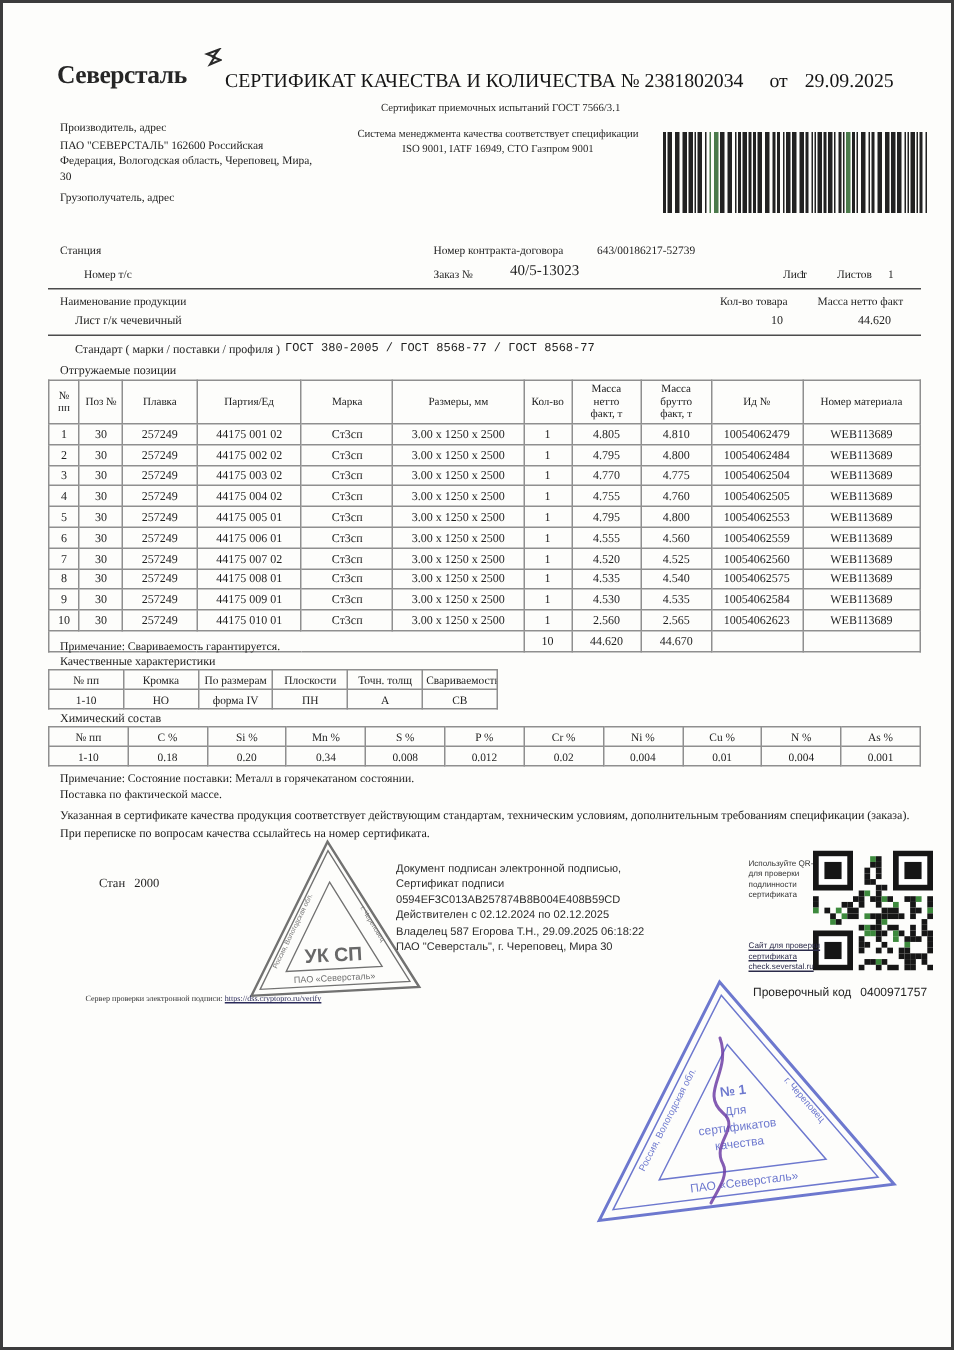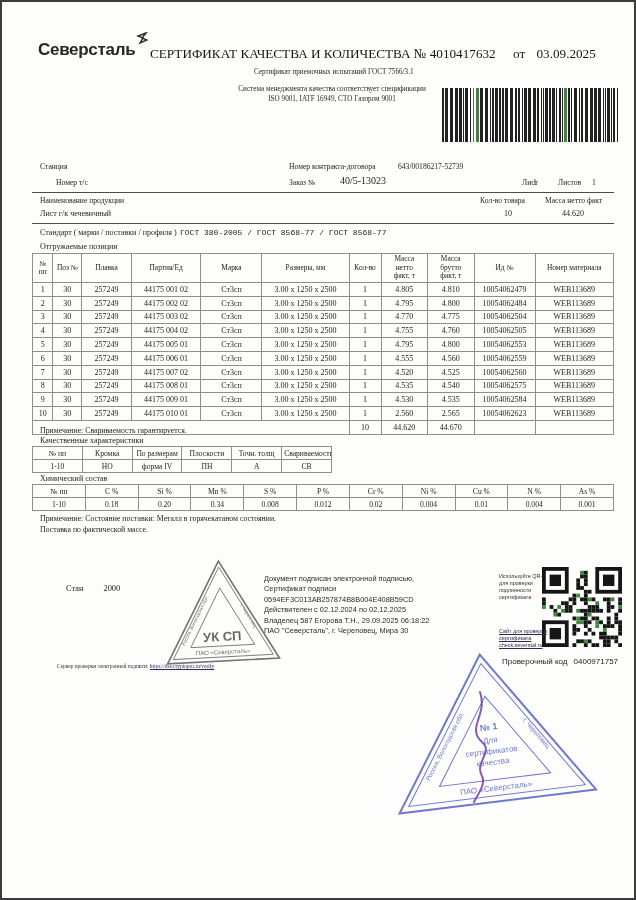--- a/index.html
+++ b/index.html
@@ -1,53 +1,53 @@
 <!DOCTYPE html>
 <html lang="ru"><head>
 <meta charset="utf-8">
 <style>
   html,body{margin:0;padding:0;background:#e8e8e8;}
   .page{position:relative;width:636px;height:900px;background:#fdfdfb;box-sizing:border-box;
         border:2px solid #3c3c3c;overflow:hidden;color:#1e1e1e;
         font-family:"Liberation Serif", serif;}
   .abs{position:absolute;}
   
-  .logo{left:36px;top:38px;font-family:Liberation Sans, sans-serif;font-weight:bold;
+  .logo{left:36px;top:38px;font-family:Liberation Serif, serif;font-weight:bold;
         font-size:17px;letter-spacing:-0.3px;color:#262626;}
   .logo-glyph{left:133px;top:30px;width:13px;height:13px;}
   .doc-title{left:148px;top:44px;font-size:13.2px;white-space:nowrap;color:#151515;}
   .doc-title .sp{display:inline-block;width:14px;}
   .subtitle{left:252px;top:66px;font-size:7.2px;color:#2a2a2a;}
   .producer{left:38px;top:78px;width:172px;font-size:7.6px;line-height:10.5px;color:#222;}
   .producer .lbl{margin-bottom:1px;}
   .consignee{margin-top:4px;}
   .qms{left:230px;top:82px;width:200px;text-align:center;font-size:7.2px;line-height:10px;color:#2a2a2a;}
   .barcode{left:440px;top:86px;width:178px;height:54px;}
   
-  .t75{font-size:7.6px;} .t8{font-size:8px;} .t10{font-size:10px;}
+  .t75{font-size:7.6px;} .t8{font-size:8px;margin-left:10px;} .t10{font-size:10px;}
   .hr{height:0;border-top:1.2px solid #4c4c4c;left:30px;width:582px;}
   .mono{font-family:"Liberation Mono",monospace;}
   
   table{border-collapse:collapse;table-layout:fixed;width:100%;}
   td,th{border:1px solid #8f8f8f;padding:0 2px;text-align:center;overflow:hidden;
         font-weight:normal;}
   .main-table{left:30px;top:251px;width:582px;}
   .main-table th{font-size:7.4px;line-height:8.5px;white-space:pre-line;height:28px;vertical-align:middle;color:#222;}
   .main-table td{font-size:8px;height:12.8px;white-space:nowrap;}
   .main-table tfoot td{border-color:#8f8f8f;}
   .q-table{left:30px;top:444px;width:300px;}
   .q-table th,.q-table td{font-size:7.6px;height:12px;}
   .c-table{left:30px;top:482px;width:582px;}
   .c-table th,.c-table td{font-size:7.6px;height:12px;}
   .sec-label{font-size:8px;color:#1c1c1c;}
   .note{font-size:7.8px;color:#1c1c1c;}
   .statement{left:38px;top:536px;width:574px;font-size:8px;line-height:11.5px;color:#1b1b1b;}
   
   .mill{left:64px;top:582px;font-size:8.4px;}
-  .mill b{font-weight:normal;margin-left:20px;}
+  .mill b{font-weight:normal;margin-left:6px;}
   .esign{left:262px;top:572px;width:220px;font-family:"Liberation Sans",sans-serif;
          font-size:7.4px;line-height:10.4px;color:#2b2b2b;}
   .qr-hint{left:497px;top:571px;width:52px;font-family:"Liberation Sans",sans-serif;
            font-size:5.4px;line-height:7px;color:#333;}
   .qr-box{left:540px;top:565px;width:80px;height:80px;}
   .qr-site{left:497px;top:626px;width:58px;font-family:"Liberation Sans",sans-serif;
            font-size:5.4px;line-height:7px;color:#2b2b4a;text-decoration:underline;cursor:pointer;}
   .check-code{left:500px;top:655px;font-family:"Liberation Sans",sans-serif;font-size:8px;color:#222;}
   .check-code b{font-weight:normal;margin-left:6px;}
   .server-note{left:55px;top:661px;font-size:5.4px;color:#333;}
@@ -61,26 +61,31 @@
 
 <div class="page">
 
   <div class="abs logo">Северсталь</div>
   <svg class="abs logo-glyph" viewBox="0 0 13 13">
     <path d="M11 1 L3 4 L8 6 L5 11 L12 8 L7 6 Z" fill="none" stroke="#2a2a2a" stroke-width="1.4"></path>
   </svg>
   <div class="abs doc-title">
     <span>СЕРТИФИКАТ КАЧЕСТВА И КОЛИЧЕСТВА</span>
     <span>№</span>
-    <span>4010417632</span><span class="sp"></span>
+    <span>2381802034</span><span class="sp"></span>
     <span>от</span><span class="sp" style="width:8px"></span>
-    <span>03.09.2025</span>
+    <span>29.09.2025</span>
   </div>
   <div class="abs subtitle">Сертификат приемочных испытаний  ГОСТ 7566/3.1</div>
 
+  <div class="abs producer">
+    <div class="lbl">Производитель, адрес</div>
+    <div>ПАО "СЕВЕРСТАЛЬ" 162600 Российская Федерация, Вологодская область, Череповец, Мира, 30</div>
+    <div class="consignee">Грузополучатель, адрес</div>
+  </div>
 
   <div class="abs qms">
     <div>Система менеджмента качества соответствует спецификации</div>
     <div>ISO 9001,  IATF 16949, СТО Газпром 9001</div>
   </div>
 
   <div class="abs barcode" id="barcode"><svg width="178" height="54" viewBox="0 0 178 54">
         <rect x="0" y="0" width="2" height="54" fill="#222222"></rect>
         <rect x="3" y="0" width="3" height="54" fill="#222222"></rect>
         <rect x="8" y="0" width="3" height="54" fill="#222222"></rect>
@@ -392,20 +397,21 @@
           <td>0.004</td>
           <td>0.01</td>
           <td>0.004</td>
           <td>0.001</td>
         </tr>
       </tbody>
   </table>
   <div class="abs note" style="left:38px;top:512px">Примечание: Состояние поставки: Металл в горячекатаном состоянии.</div>
   <div class="abs note" style="left:38px;top:523px">Поставка по фактической массе.</div>
 
+  <div class="abs statement">Указанная в сертификате качества продукция соответствует действующим стандартам, техническим условиям, дополнительным требованиям спецификации (заказа). При переписке по вопросам качества ссылайтесь на номер сертификата.</div>
 
   <div class="abs mill">
     <span>Стан</span><b>2000</b>
   </div>
 
   <svg class="abs stamp-gray" viewBox="0 0 122 108">
     <polygon points="61,3 117,103 5,103" fill="none" stroke="#5a5a5a" stroke-width="1.6"></polygon>
     <polygon points="61,9 111,99 11,99" fill="none" stroke="#5a5a5a" stroke-width="0.9"></polygon>
     <polygon points="61,30 93,88 29,88" fill="none" stroke="#5a5a5a" stroke-width="0.9"></polygon>
     <text x="61" y="83" text-anchor="middle" font-size="13" font-weight="bold" fill="#4f4f4f" font-family="Liberation Sans, sans-serif">УК СП</text>

